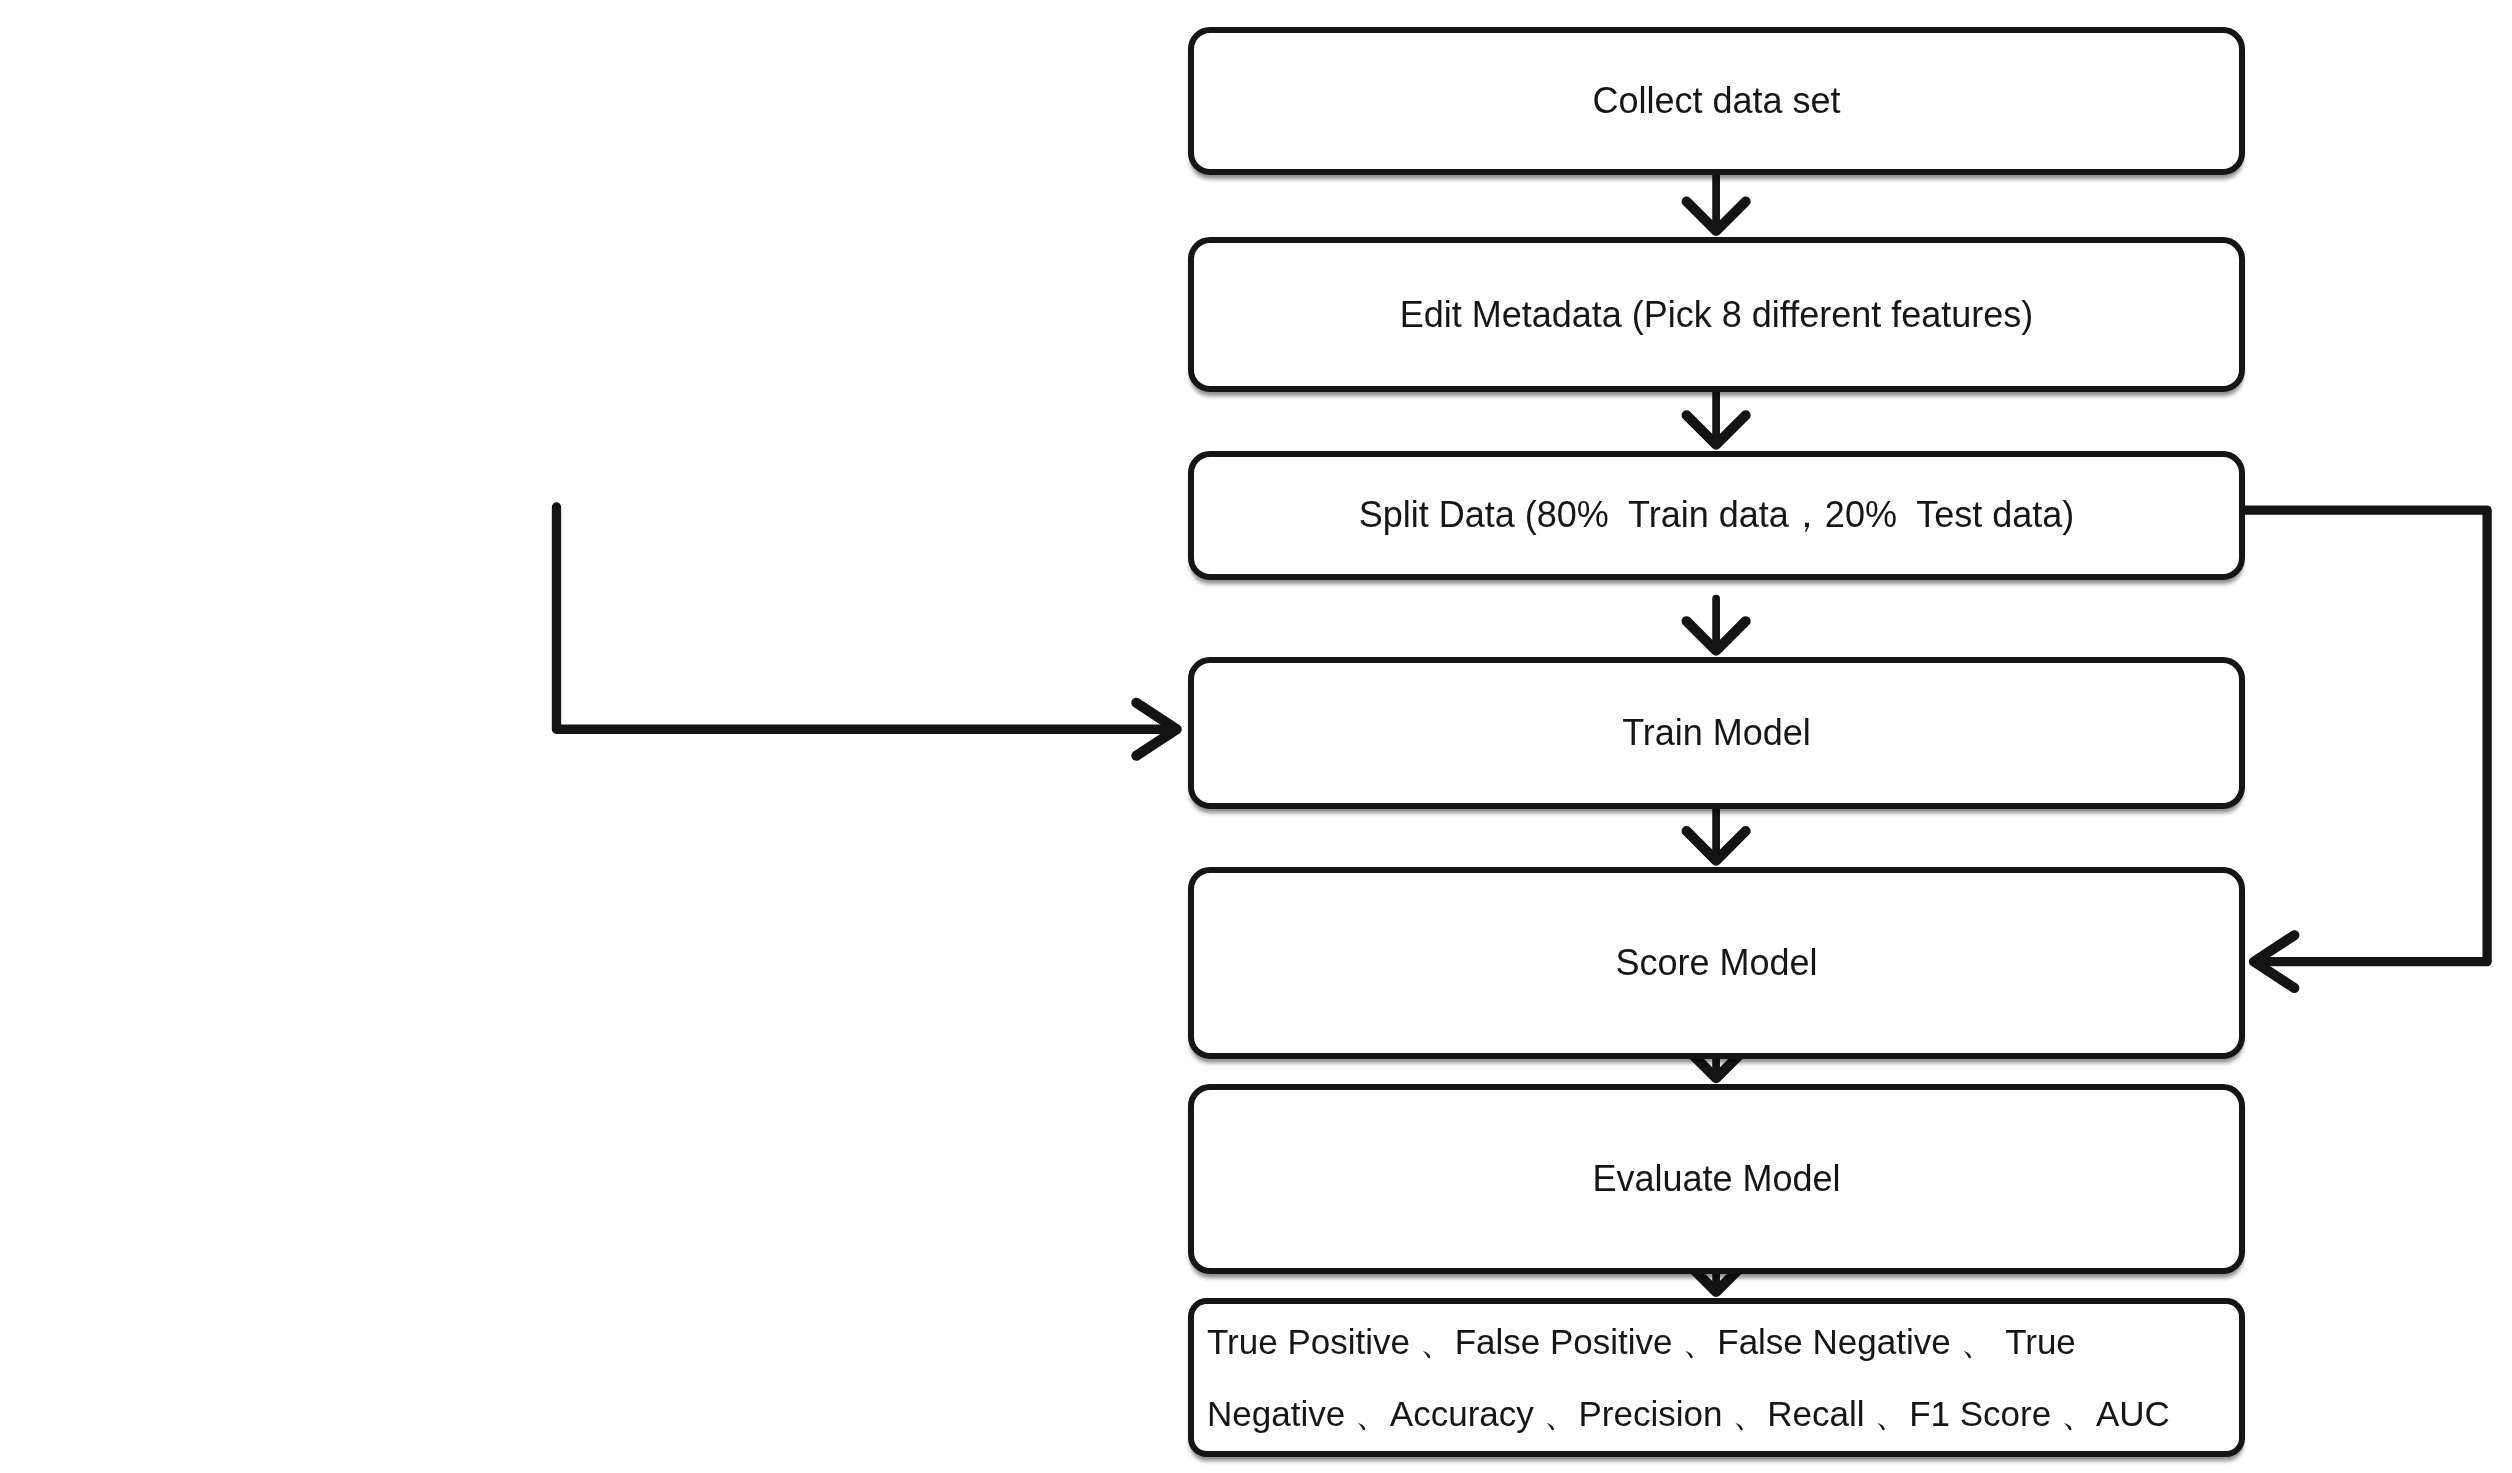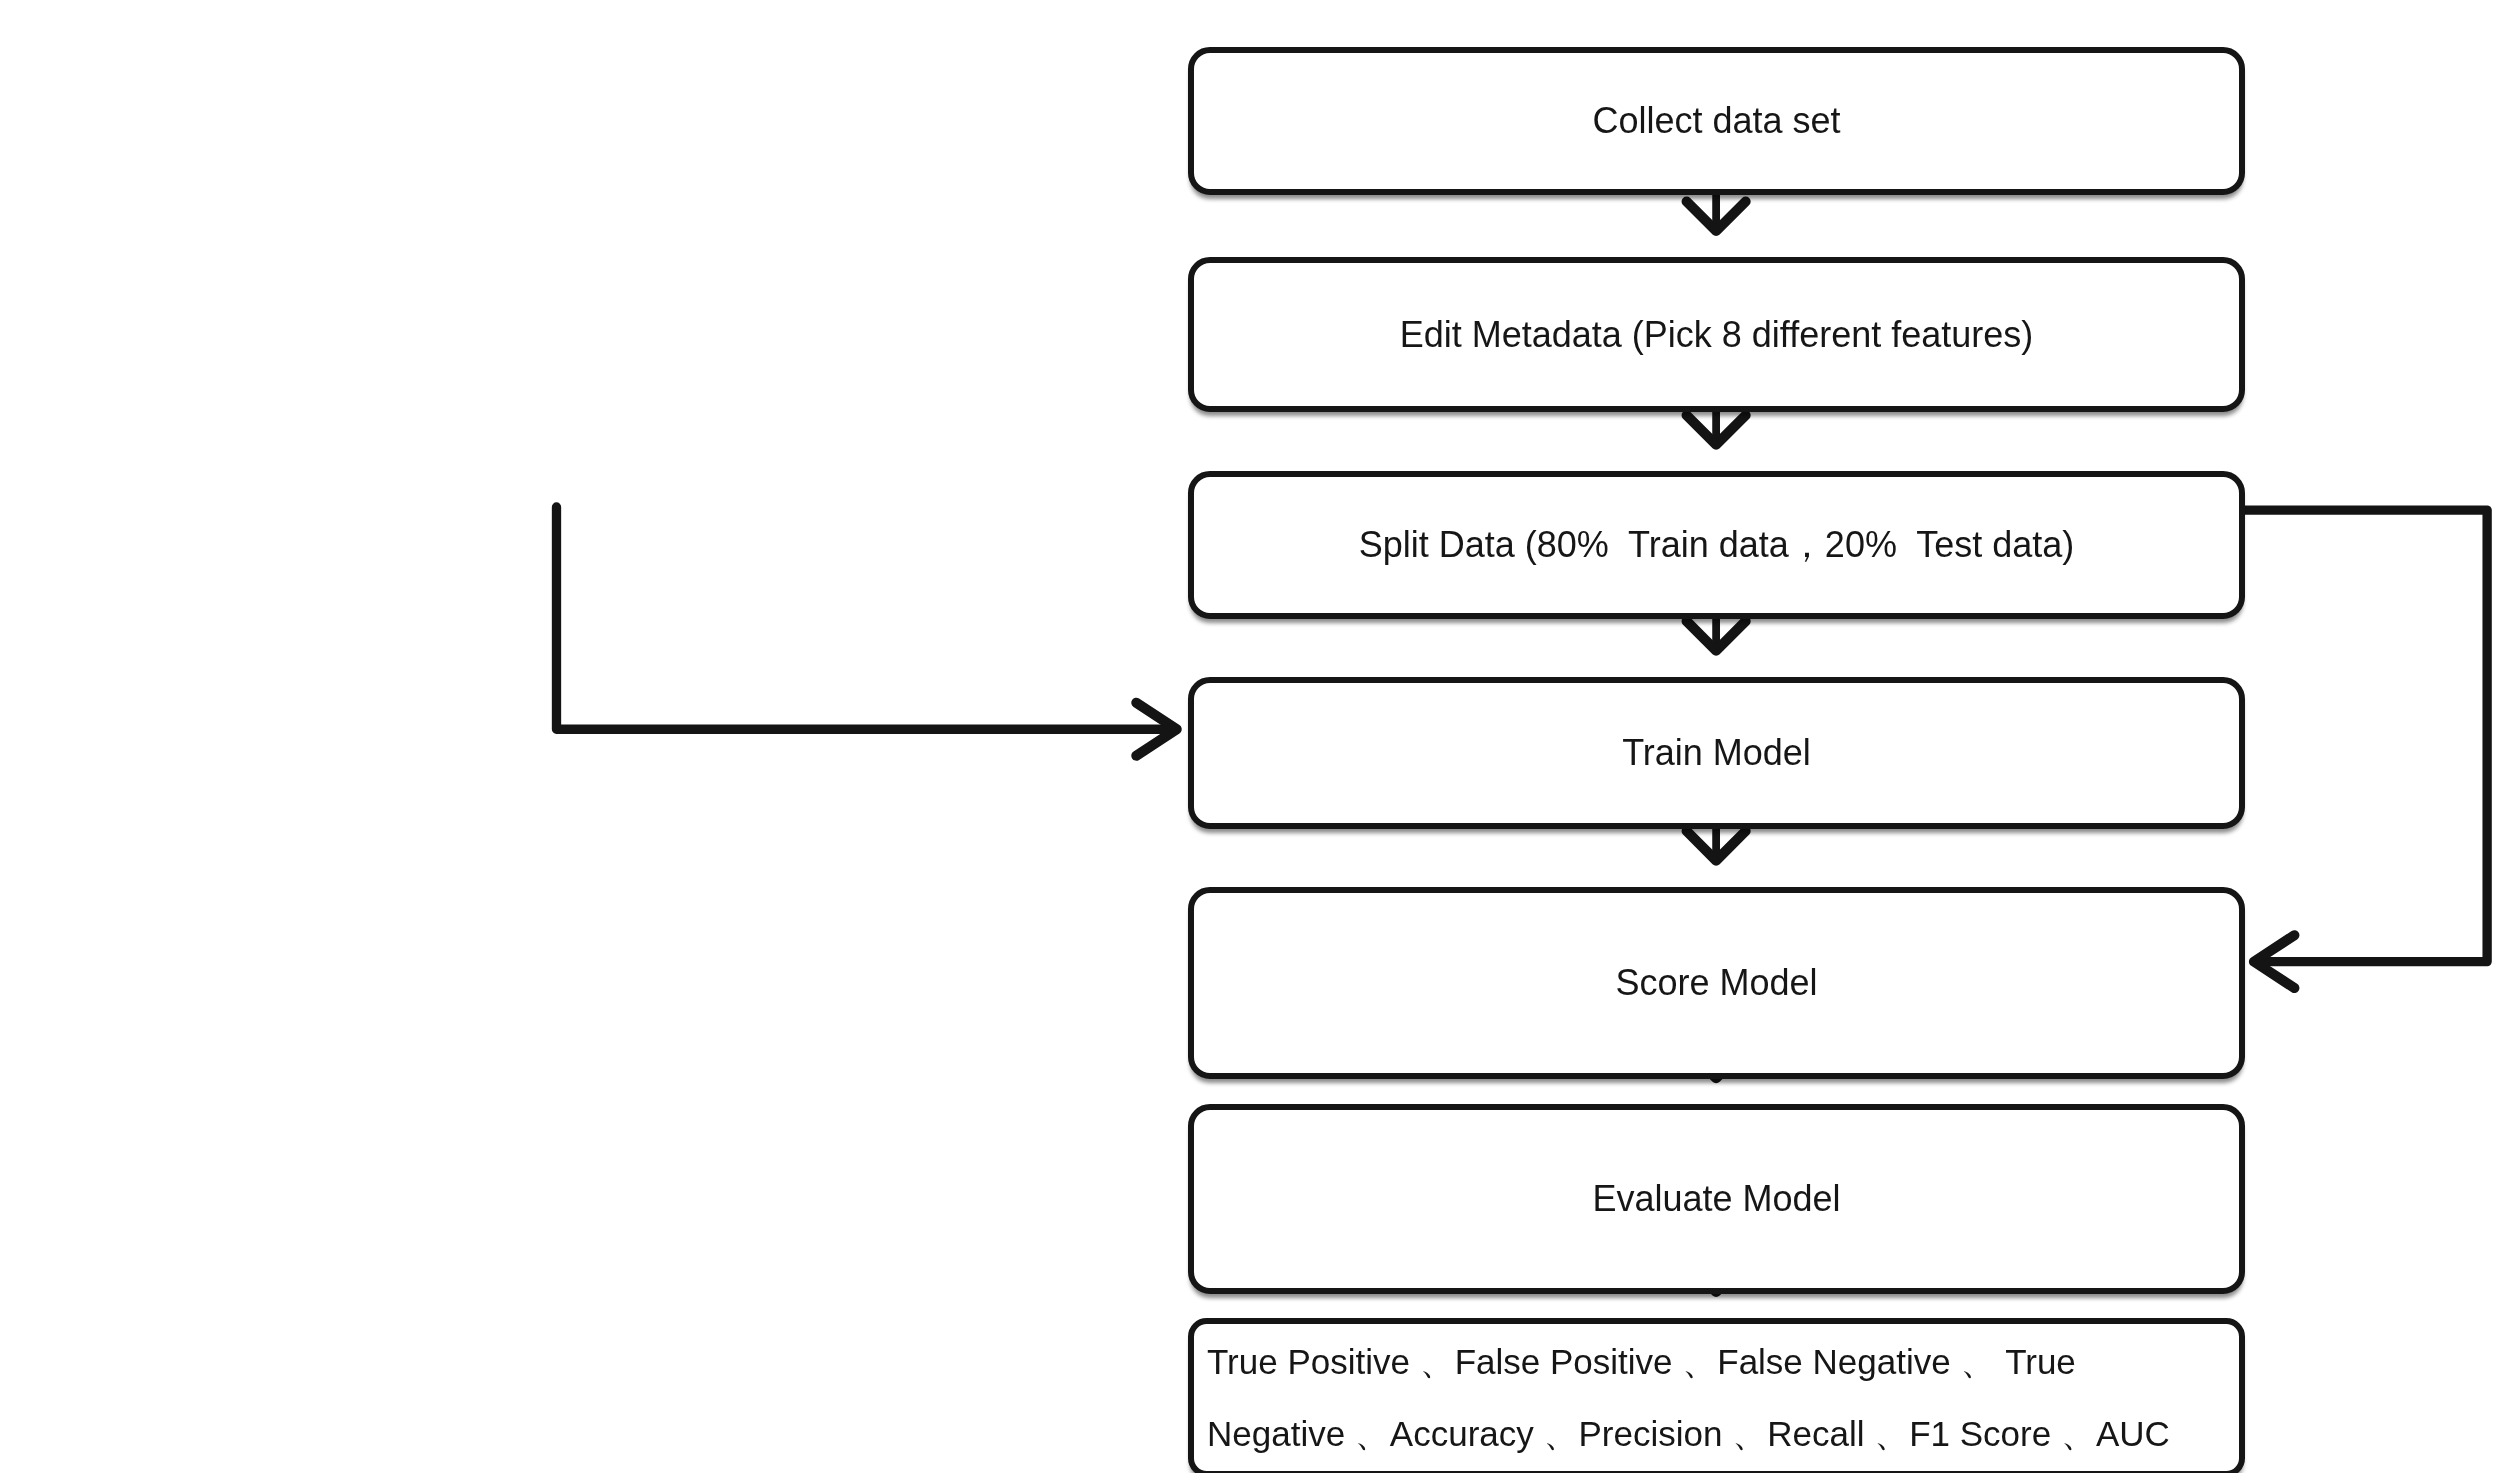--- a/index.html
+++ b/index.html
@@ -18,26 +18,25 @@
     border: 6.2px solid #151515;
     border-radius: 22px;
     box-shadow: 0 6.2px 4.7px -2.3px rgba(0,0,0,0.45);
     display: flex;
     align-items: center;
     justify-content: center;
     text-align: center;
     font-size: 36px;
     white-space: pre-wrap;
     z-index: 2;
-    margin-top: 20px;
   }
   
   #box-collect   { left: 1188px; top: 27px;   width: 1057px; height: 148px; }
   #box-metadata  { left: 1188px; top: 237px;  width: 1057px; height: 155px; }
-  #box-split     { left: 1188px; top: 451px;  width: 1057px; height: 148px; }
+  #box-split     { left: 1188px; top: 451px;  width: 1057px; height: 129px; }
   #box-train     { left: 1188px; top: 657px;  width: 1057px; height: 152px; }
   #box-score     { left: 1188px; top: 867px; width: 1057px; height: 192px; }
   #box-evaluate  { left: 1188px; top: 1084px; width: 1057px; height: 190px; }
   #box-metrics   {
     left: 1188px; top: 1298px; width: 1057px; height: 159px;
     justify-content: flex-start;
     text-align: left;
     padding: 0 23px 0 13px;
     font-size: 35px;
     line-height: 72px;

